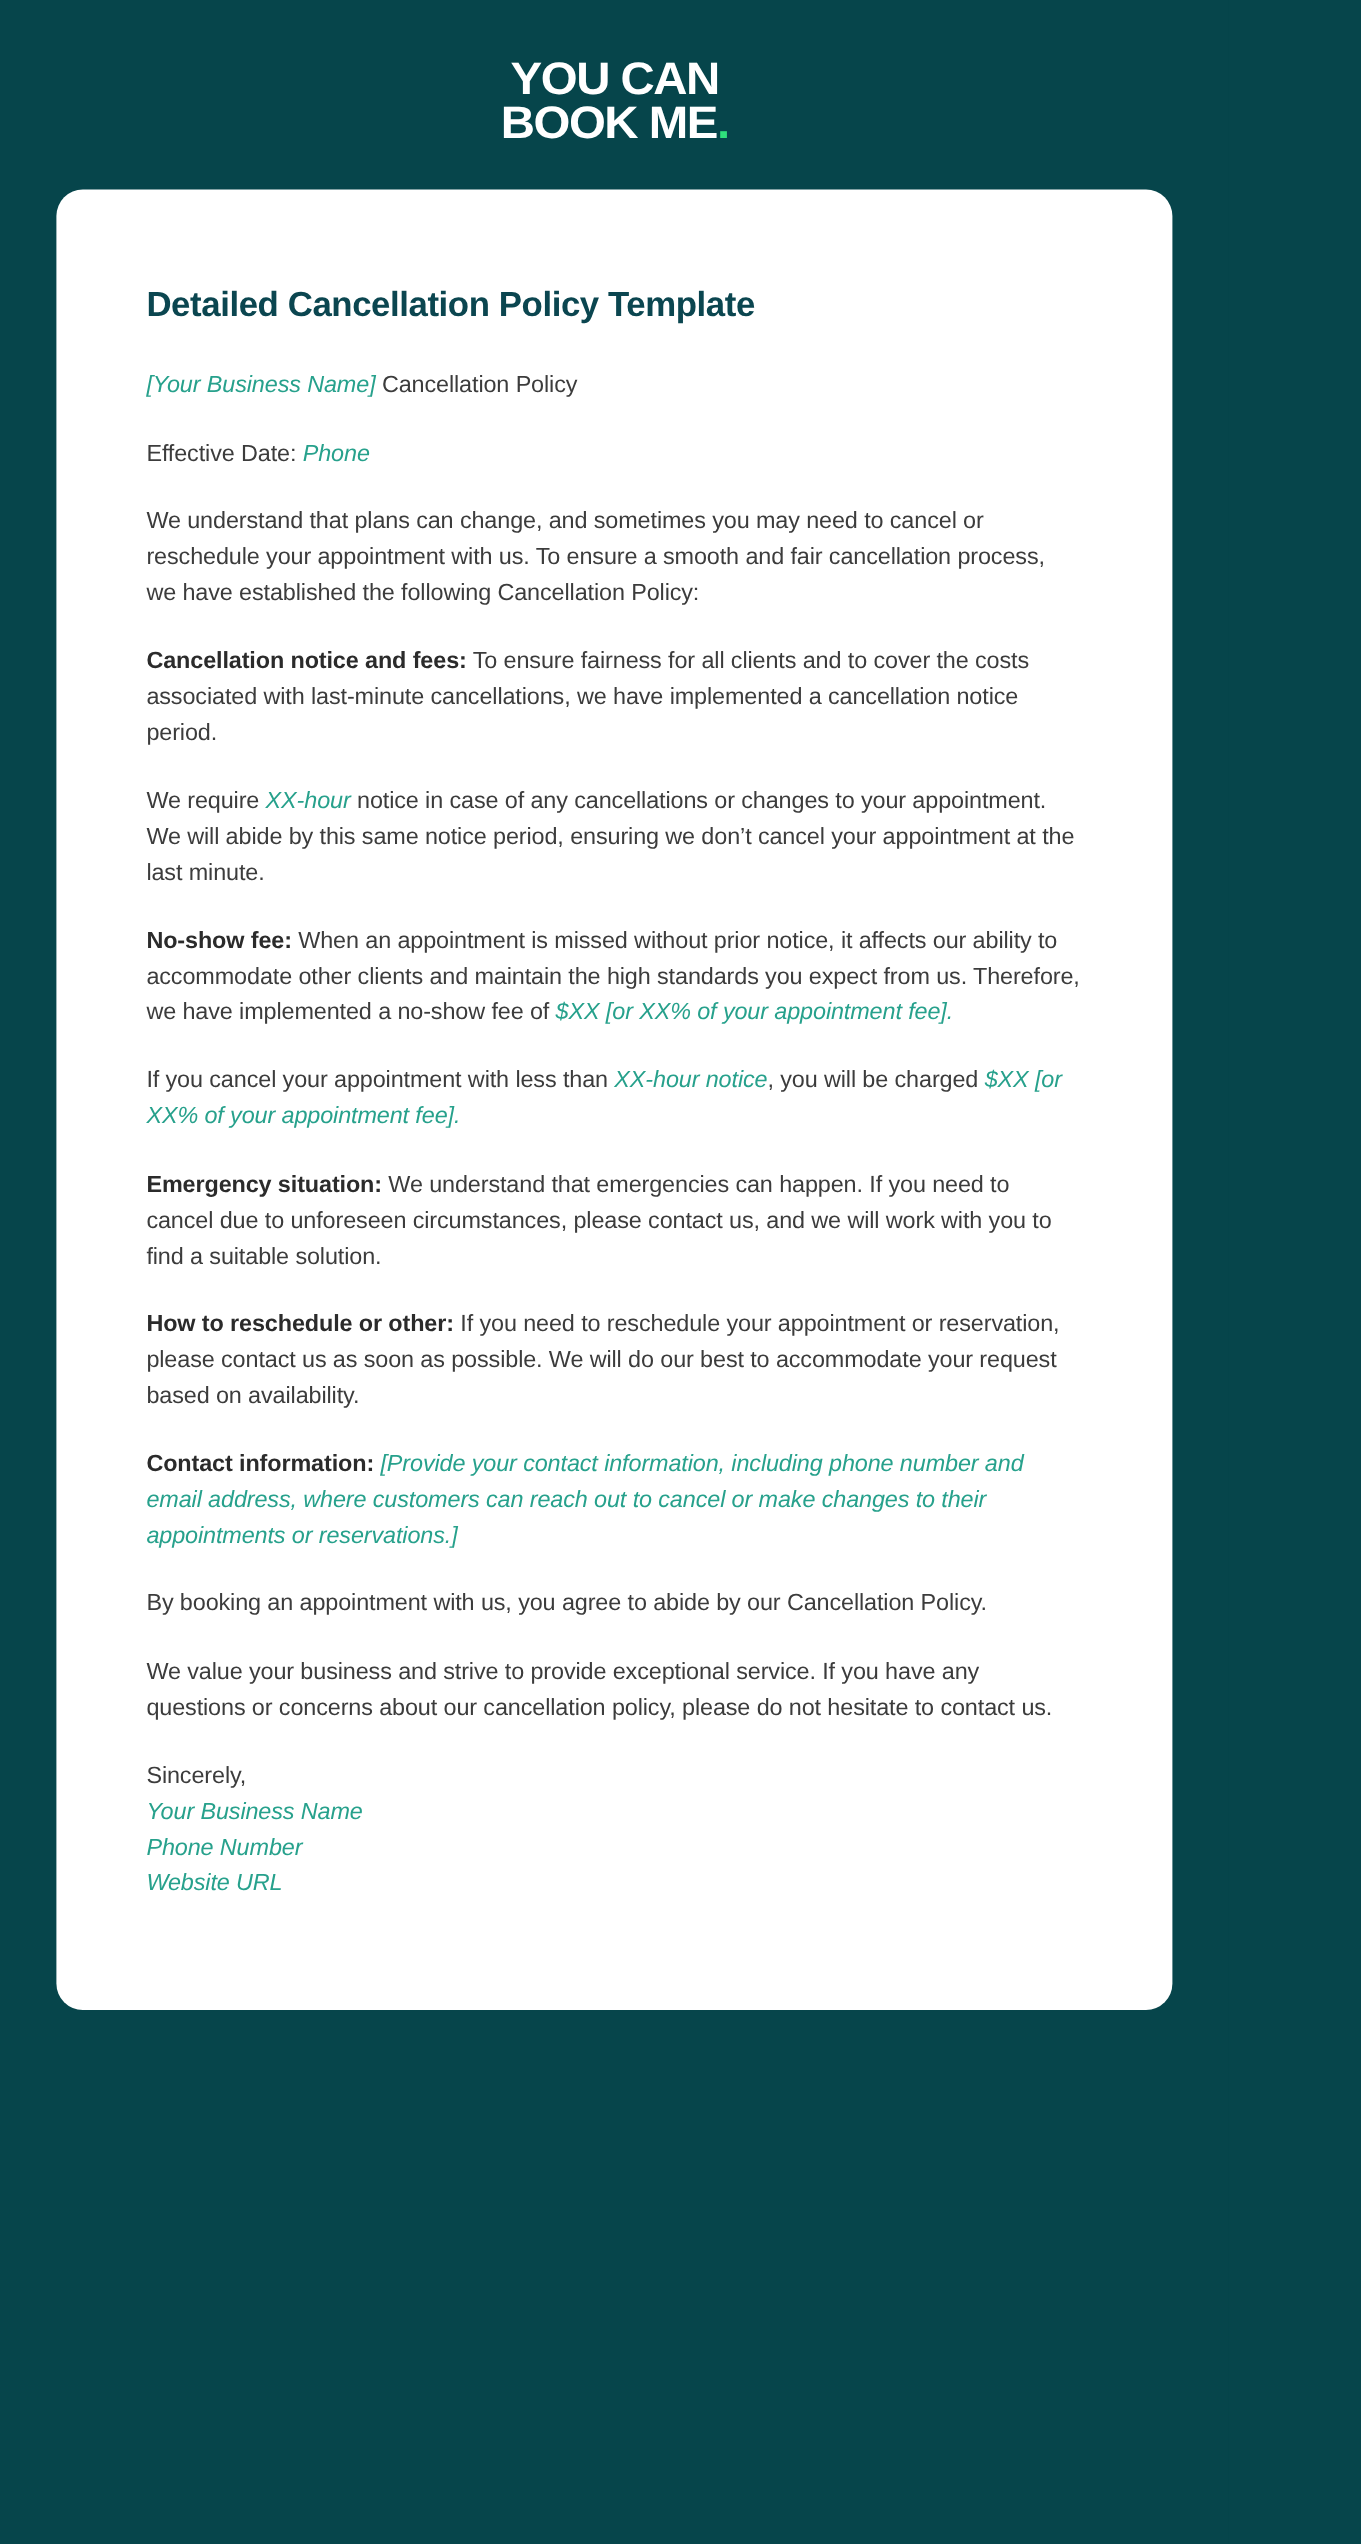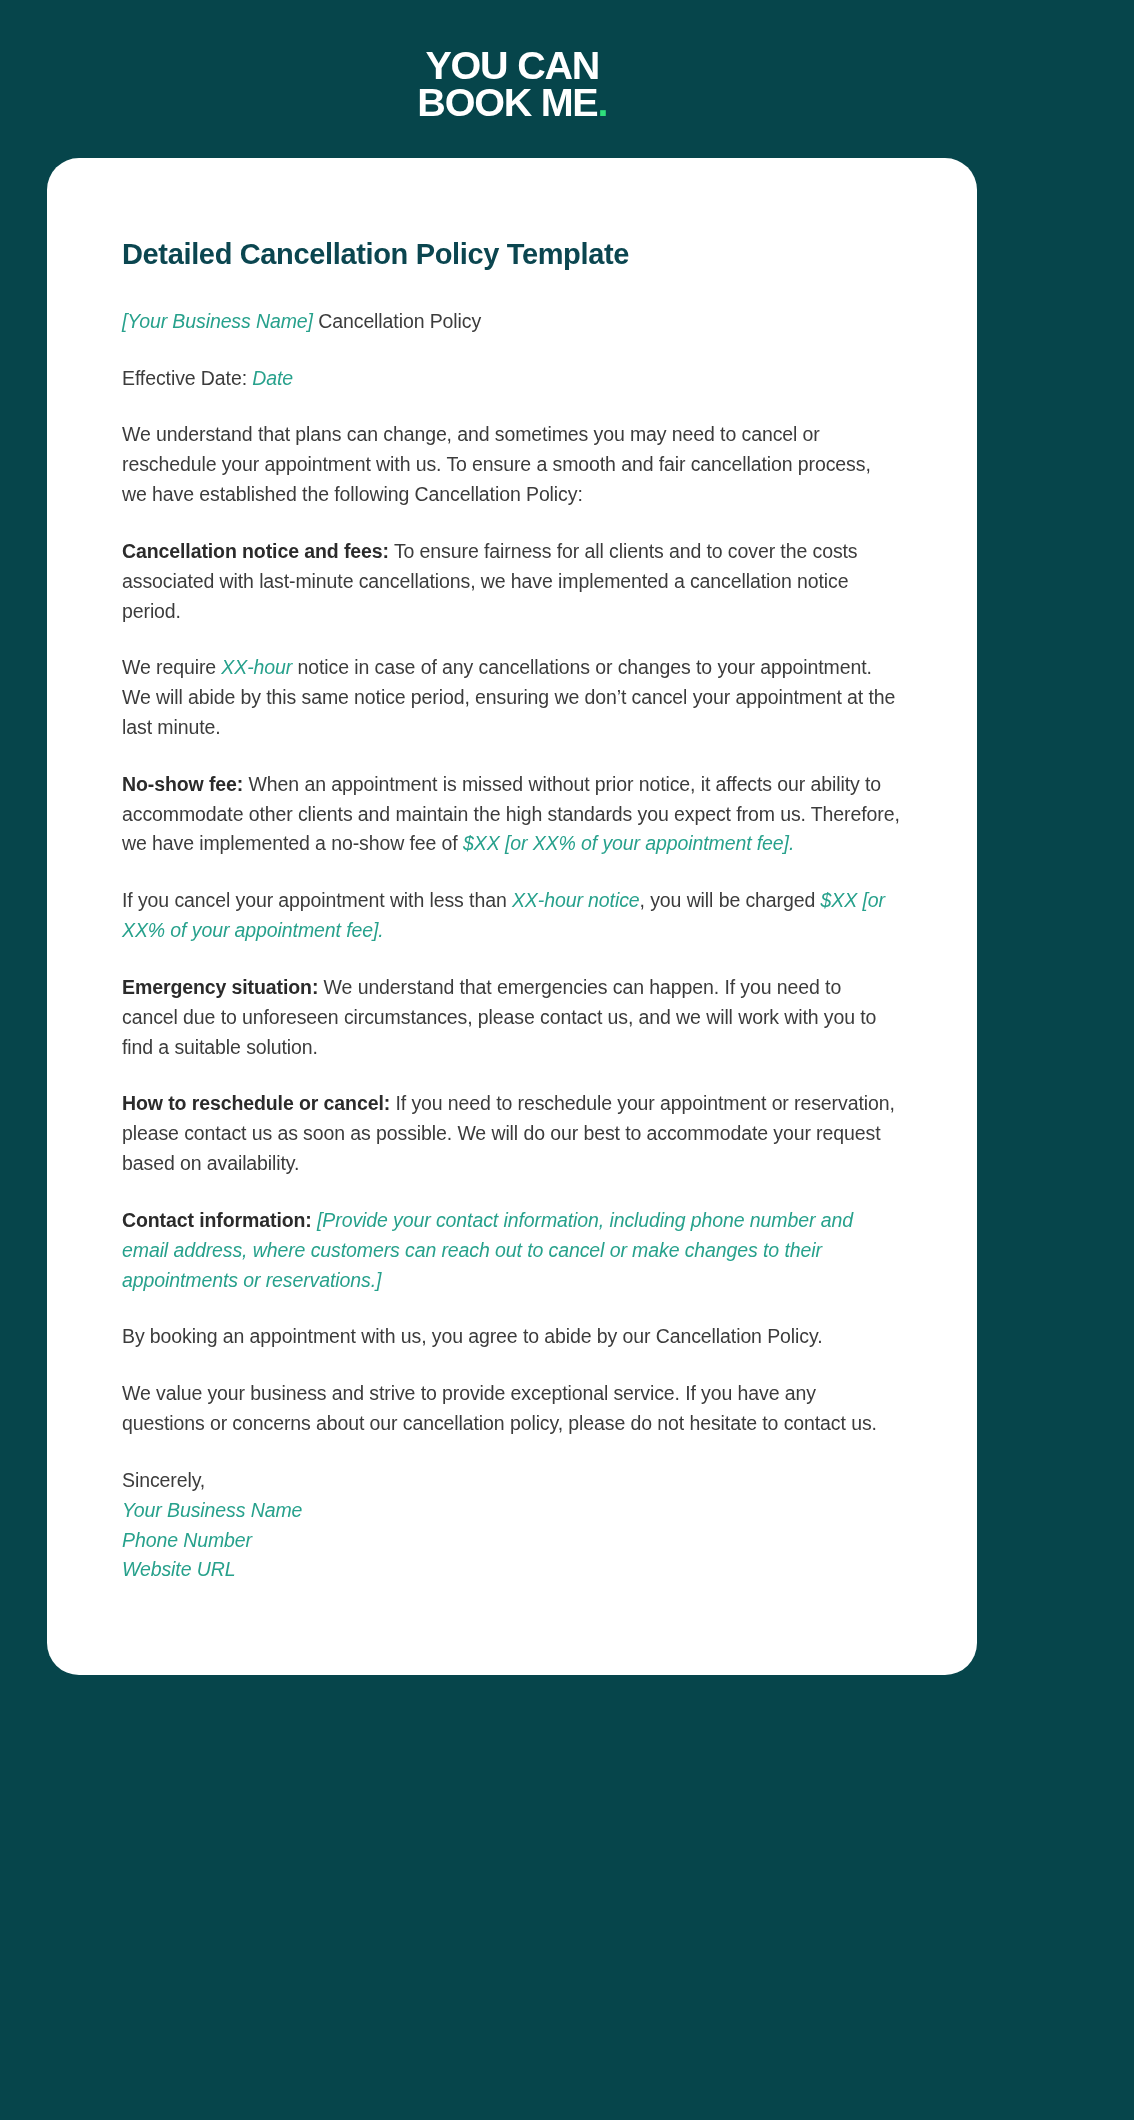--- a/index.html
+++ b/index.html
@@ -47,21 +47,21 @@
   }
   .logo-dot {
     color: #2fe07c;
   }
 
   
   .card {
     margin: 0 auto;
     width: 930px;
     background: #ffffff;
-    border-radius: 32px;
+    border-radius: 22px;
     padding: 78px 4px 90px 0;
     min-height: 1390px;
   }
 
   .card-inner {
     width: 780px;
     margin: 0 auto;
     padding-left: 2px;
   }
 
@@ -113,35 +113,35 @@
     </div>
   </div>
 
   <div class="card">
     <div class="card-inner">
 
       <h1 class="doc-title">Detailed Cancellation Policy Template</h1>
 
       <p class="para"><span class="ph">[Your Business Name]</span><span> Cancellation Policy</span></p>
 
-      <p class="para"><span>Effective Date: </span><span class="ph">Date</span></p>
+      <p class="para"><span>Effective Date: </span><span class="ph">Phone</span></p>
 
       <p class="para">We understand that plans can change, and sometimes you may need to cancel or reschedule your appointment with us. To ensure a smooth and fair cancellation process, we have established the following Cancellation Policy:</p>
 
       <p class="para"><span class="lead">Cancellation notice and fees:</span><span> To ensure fairness for all clients and to cover the costs associated with last-minute cancellations, we have implemented a cancellation notice period.</span></p>
 
       <p class="para"><span>We require </span><span class="ph">XX-hour</span><span> notice in case of any cancellations or changes to your appointment. We will abide by this same notice period, ensuring we don’t cancel your appointment at the last minute.</span></p>
 
       <p class="para"><span class="lead">No-show fee:</span><span> When an appointment is missed without prior notice, it affects our ability to accommodate other clients and maintain the high standards you expect from us. Therefore, we have implemented a no-show fee of </span><span class="ph">$XX [or XX% of your appointment fee].</span></p>
 
       <p class="para"><span>If you cancel your appointment with less than </span><span class="ph">XX-hour notice</span><span>, you will be charged </span><span class="ph">$XX [or XX% of your appointment fee].</span></p>
 
       <p class="para"><span class="lead">Emergency situation:</span><span> We understand that emergencies can happen. If you need to cancel due to unforeseen circumstances, please contact us, and we will work with you to find a suitable solution.</span></p>
 
-      <p class="para"><span class="lead">How to reschedule or cancel:</span><span> If you need to reschedule your appointment or reservation, please contact us as soon as possible. We will do our best to accommodate your request based on availability.</span></p>
+      <p class="para"><span class="lead">How to reschedule or other:</span><span> If you need to reschedule your appointment or reservation, please contact us as soon as possible. We will do our best to accommodate your request based on availability.</span></p>
 
       <p class="para"><span class="lead">Contact information:</span><span class="ph"> [Provide your contact information, including phone number and email address, where customers can reach out to cancel or make changes to their appointments or reservations.]</span></p>
 
       <p class="para">By booking an appointment with us, you agree to abide by our Cancellation Policy.</p>
 
       <p class="para">We value your business and strive to provide exceptional service. If you have any questions or concerns about our cancellation policy, please do not hesitate to contact us.</p>
 
       <p class="para sig">
         <span class="sig-line">Sincerely,</span>
         <span class="sig-line ph">Your Business Name</span>

